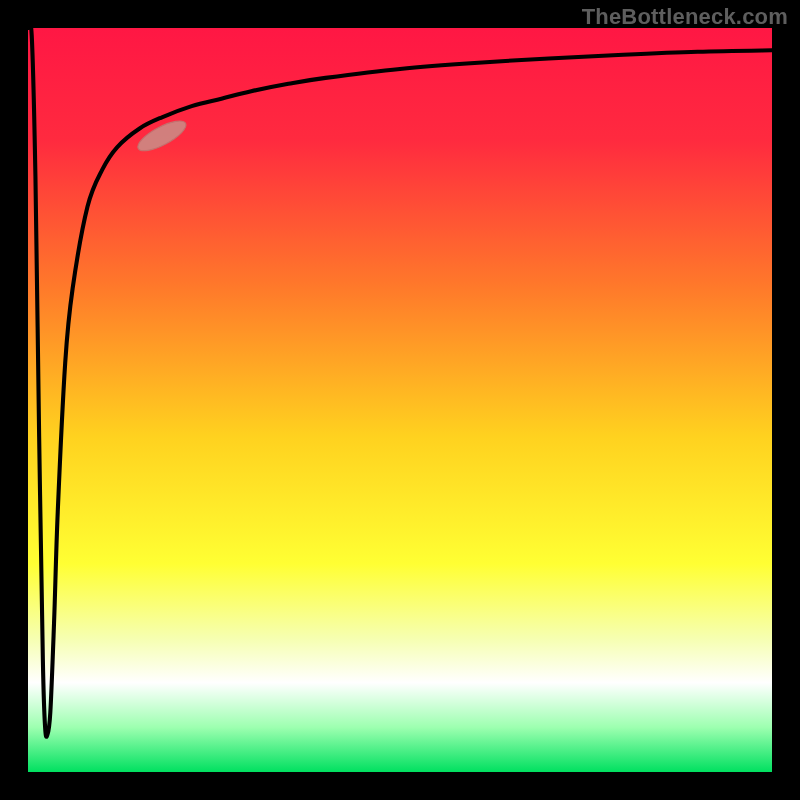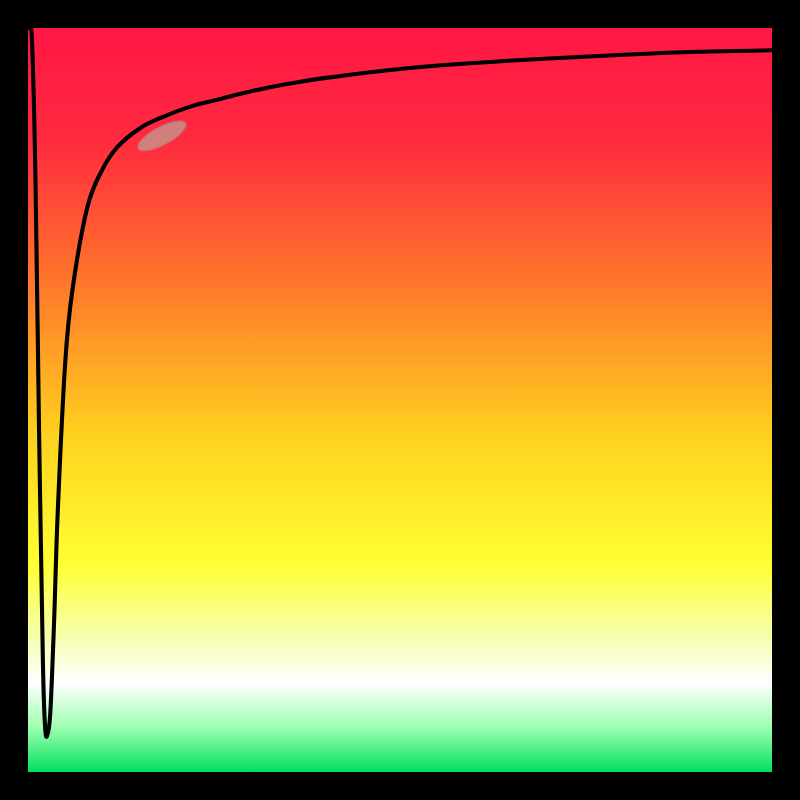--- a/index.html
+++ b/index.html
@@ -77,13 +77,14 @@
 
     <svg class="curve" viewBox="0 0 100 100" preserveAspectRatio="none">
       <path id="curve-path" fill="none" stroke-width="0.55" stroke-linejoin="round" stroke-linecap="round" d="M 0.00 0.00 C 0.08 0.17, 0.33 -2.33, 0.50 1.00 C 0.67 4.33, 0.83 11.00, 1.00 20.00 C 1.17 29.00, 1.33 44.17, 1.50 55.00 C 1.67 65.83, 1.87 78.50, 2.00 85.00 C 2.13 91.50, 2.20 92.33, 2.30 94.00 C 2.40 95.67, 2.48 95.33, 2.60 95.00 C 2.72 94.67, 2.85 94.50, 3.00 92.00 C 3.15 89.50, 3.33 84.50, 3.50 80.00 C 3.67 75.50, 3.75 70.83, 4.00 65.00 C 4.25 59.17, 4.67 50.00, 5.00 45.00 C 5.33 40.00, 5.50 38.50, 6.00 35.00 C 6.50 31.50, 7.33 26.67, 8.00 24.00 C 8.67 21.33, 9.33 20.33, 10.00 19.00 C 10.67 17.67, 11.17 16.92, 12.00 16.00 C 12.83 15.08, 14.00 14.17, 15.00 13.50 C 16.00 12.83, 16.83 12.50, 18.00 12.00 C 19.17 11.50, 20.67 10.92, 22.00 10.50 C 23.33 10.08, 24.67 9.83, 26.00 9.50 C 27.33 9.17, 28.50 8.83, 30.00 8.50 C 31.50 8.17, 33.33 7.80, 35.00 7.50 C 36.67 7.20, 37.50 7.03, 40.00 6.70 C 42.50 6.37, 46.67 5.83, 50.00 5.50 C 53.33 5.17, 56.67 4.93, 60.00 4.70 C 63.33 4.47, 66.67 4.28, 70.00 4.10 C 73.33 3.92, 76.67 3.75, 80.00 3.60 C 83.33 3.45, 86.67 3.30, 90.00 3.20 C 93.33 3.10, 98.33 3.03, 100.00 3.00" stroke="#000000"></path>
       <g id="marker-g" transform="translate(18.00 14.50) rotate(-28)">
         <ellipse id="marker" rx="3.6" ry="1.2" fill="#c98f88" stroke="#b97e77" stroke-width="0.15" opacity="0.85"></ellipse>
       </g>
     </svg>
 
   </div>
 
+  <div class="watermark">TheBottleneck.com</div>
 </div>
 
 </body></html>

